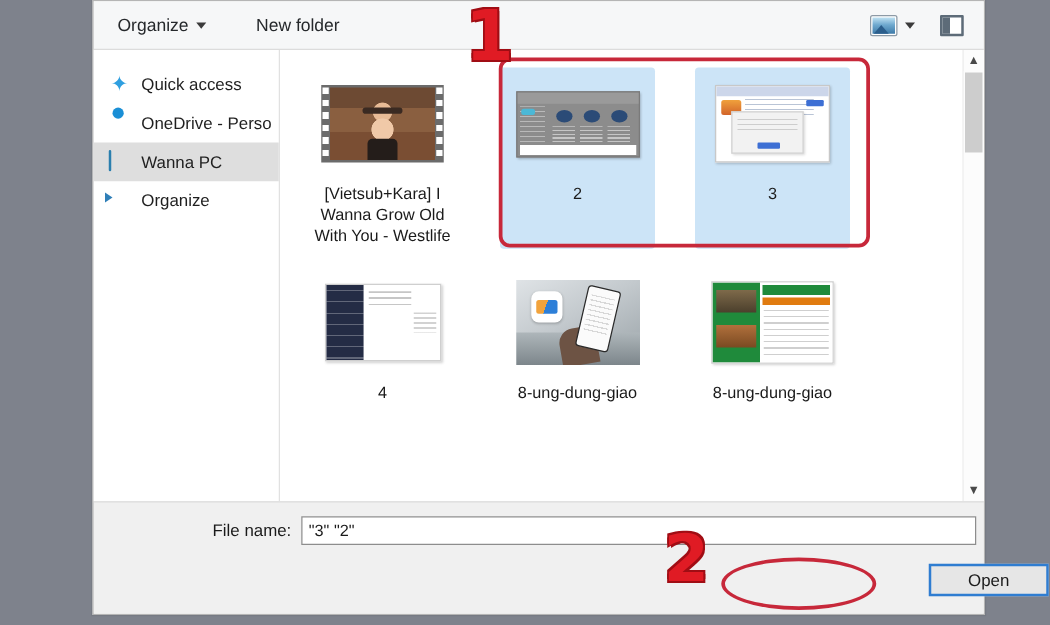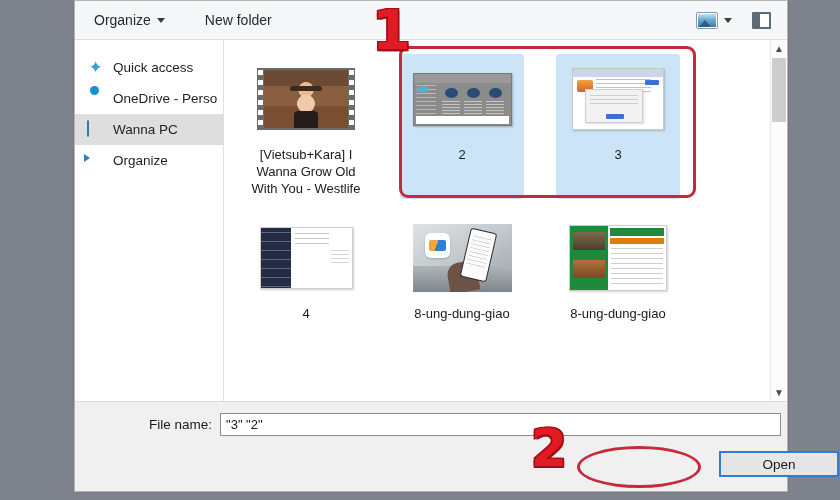--- a/index.html
+++ b/index.html
@@ -361,36 +361,36 @@
     background: #cdcdcd;
   }
 
   
   .footer {
     flex: 0 0 90px; background: #f0f0f0;
     border-top: 1px solid #dcdcdc; position: relative;
   }
   .fn-row {
     display: flex; align-items: center;
-    padding: 11px 0 0 74px;
+    padding: 11px 0 0 95px;
   }
   .fn-label { font-size: 13.5px; color: #1a1a1a; margin-right: 8px; }
   .fn-input {
     flex: 1; height: 23px; background: #fff;
     border: 1px solid #8d8d8d;
     font-size: 13px; color: #1a1a1a;
     padding: 0 5px; line-height: 21px;
     margin-right: 6px;
   }
   .btn-row {
     position: absolute; right: -52px; bottom: 14px;
     display: flex; gap: 10px;
   }
   .dlg-btn {
-    width: 120px; height: 26px;
+    width: 96px; height: 26px;
     background: #e6e6e6; border: 1px solid #adadad;
     font-size: 13.5px; color: #1a1a1a;
     display: flex; align-items: center; justify-content: center;
   }
   .dlg-btn.primary { border: 2px solid #2f7dd1; background: #e6e6e6; }
 
   
   .ann-num {
     position: absolute; z-index: 40;
     font-family: "DejaVu Sans", sans-serif;

